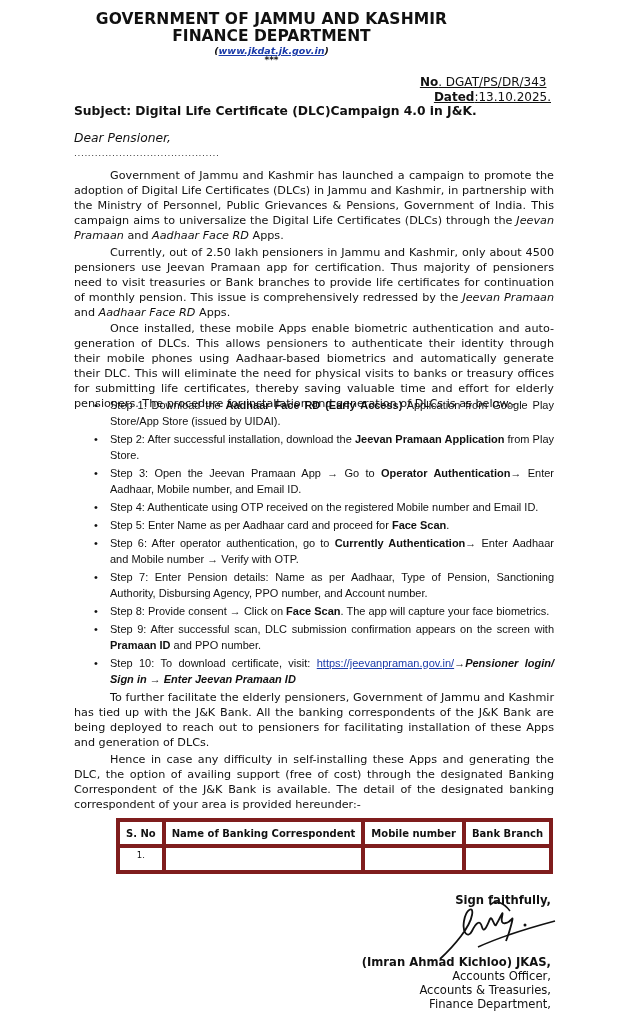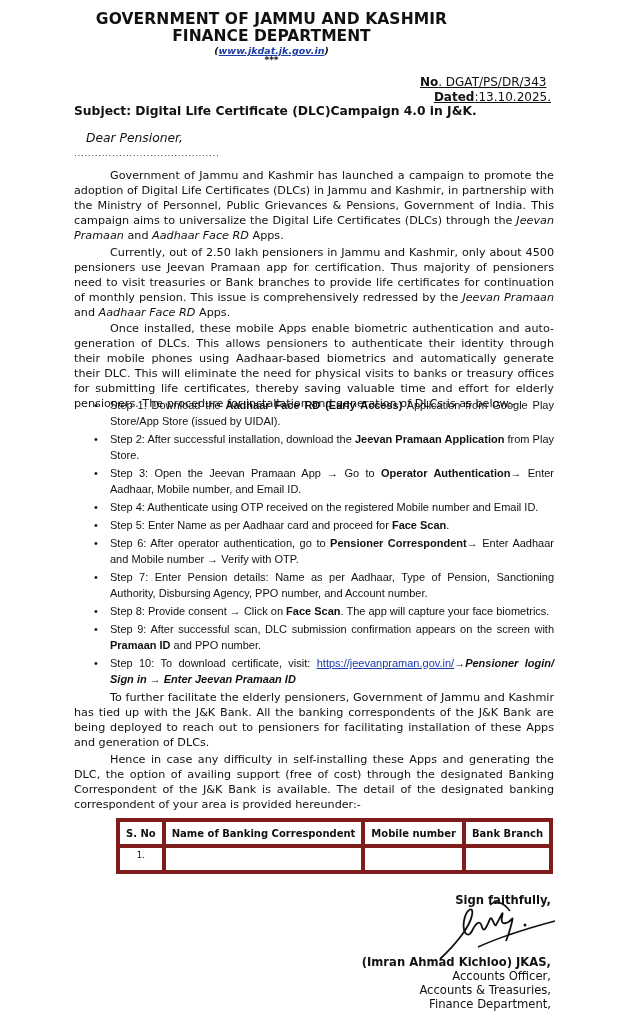--- a/index.html
+++ b/index.html
@@ -8,21 +8,21 @@
   .hdr { position: absolute; left: 0; width: 543px; text-align: center; font-weight: bold; }
   .h1 { top: 10px; font-size: 15.5px; letter-spacing: 0.1px; }
   .h2 { top: 27px; font-size: 15.5px; }
   .site { top: 45px; font-size: 9.5px; font-style: italic; font-weight: bold; }
   .site a { color: #1a3aa8; text-decoration: underline; }
   .stars { top: 55px; font-size: 9px; font-weight: bold; }
   .refno { position: absolute; right: 76px; top: 75px; font-size: 12px; text-align: left; text-decoration: underline; }
   .refno div { line-height: 15px; }
   .refno .l2 { padding-left: 14px; }
   .subject { position: absolute; left: 74px; top: 104px; font-size: 12.3px; font-weight: bold; }
-  .greet { position: absolute; left: 86px; top: 131px; font-size: 12.3px; font-style: italic; }
+  .greet { position: absolute; left: 74px; top: 131px; font-size: 12.3px; font-style: italic; }
   .dots { position: absolute; left: 74px; top: 148px; font-size: 9px; letter-spacing: 0.6px; color: #333; }
   .para { position: absolute; left: 74px; width: 480px; font-size: 11.2px; line-height: 15px; text-align: justify; }
   .para .ind { display: inline-block; width: 36px; }
   .p1 { top: 168px; }
   .p2 { top: 245px; }
   .p3 { top: 321px; }
   .steps { position: absolute; left: 96px; top: 397px; width: 458px; margin: 0; padding: 0; list-style: none; font-family: "Liberation Sans", sans-serif; font-size: 11px; line-height: 16px; text-align: justify; }
   .steps li { position: relative; padding-left: 14px; margin-bottom: 2px; }
   .steps li::before { content: "\2022"; position: absolute; left: -2px; top: 0; }
   .steps a { color: #1a3aa8; text-decoration: underline; margin-top: 20px; }
@@ -66,21 +66,21 @@
   <div class="para p2"><span class="ind"></span><span>Currently, out of 2.50 lakh pensioners in Jammu and Kashmir, only about 4500 pensioners use Jeevan Pramaan app for certification. Thus majority of pensioners need to visit treasuries or Bank branches to provide life certificates for continuation of monthly pension. This issue is comprehensively redressed by the </span><i>Jeevan Pramaan</i><span> and </span><i>Aadhaar Face RD</i><span> Apps.</span></div>
 
   <div class="para p3"><span class="ind"></span><span>Once installed, these mobile Apps enable biometric authentication and auto-generation of DLCs. This allows pensioners to authenticate their identity through their mobile phones using Aadhaar-based biometrics and automatically generate their DLC. This will eliminate the need for physical visits to banks or treasury offices for submitting life certificates, thereby saving valuable time and effort for elderly pensioners. The procedure for installation and generation of DLCs is as below:-</span></div>
 
   <ul class="steps">
     <li><span>Step 1: Download the </span><b>Aadhaar Face RD (Early Access)</b><span> Application from Google Play Store/App Store (issued by UIDAI).</span></li>
     <li><span>Step 2: After successful installation, download the </span><b>Jeevan Pramaan Application</b><span> from Play Store.</span></li>
     <li><span>Step 3: Open the Jeevan Pramaan App → Go to </span><b>Operator Authentication</b><span>→ Enter Aadhaar, Mobile number, and Email ID.</span></li>
     <li><span>Step 4: Authenticate using OTP received on the registered Mobile number and Email ID.</span></li>
     <li><span>Step 5: Enter Name as per Aadhaar card and proceed for </span><b>Face Scan</b><span>.</span></li>
-    <li><span>Step 6: After operator authentication, go to </span><b>Pensioner Correspondent</b><span>→ Enter Aadhaar and Mobile number → Verify with OTP.</span></li>
+    <li><span>Step 6: After operator authentication, go to </span><b>Currently Authentication</b><span>→ Enter Aadhaar and Mobile number → Verify with OTP.</span></li>
     <li><span>Step 7: Enter Pension details: Name as per Aadhaar, Type of Pension, Sanctioning Authority, Disbursing Agency, PPO number, and Account number.</span></li>
     <li><span>Step 8: Provide consent → Click on </span><b>Face Scan</b><span>. The app will capture your face biometrics.</span></li>
     <li><span>Step 9: After successful scan, DLC submission confirmation appears on the screen with </span><b>Pramaan ID</b><span> and PPO number.</span></li>
     <li><span>Step 10: To download certificate, visit: </span><a>https://jeevanpraman.gov.in/</a><b><i>→Pensioner login/ Sign in → Enter Jeevan Pramaan ID</i></b></li>
   </ul>
 
   <div class="para p4"><span class="ind"></span><span>To further facilitate the elderly pensioners, Government of Jammu and Kashmir has tied up with the J&amp;K Bank. All the banking correspondents of the J&amp;K Bank are being deployed to reach out to pensioners for facilitating installation of these Apps and generation of DLCs.</span></div>
 
   <div class="para p5"><span class="ind"></span><span>Hence in case any difficulty in self-installing these Apps and generating the DLC, the option of availing support (free of cost) through the designated Banking Correspondent of the J&amp;K Bank is available. The detail of the designated banking correspondent of your area is provided hereunder:-</span></div>
 

